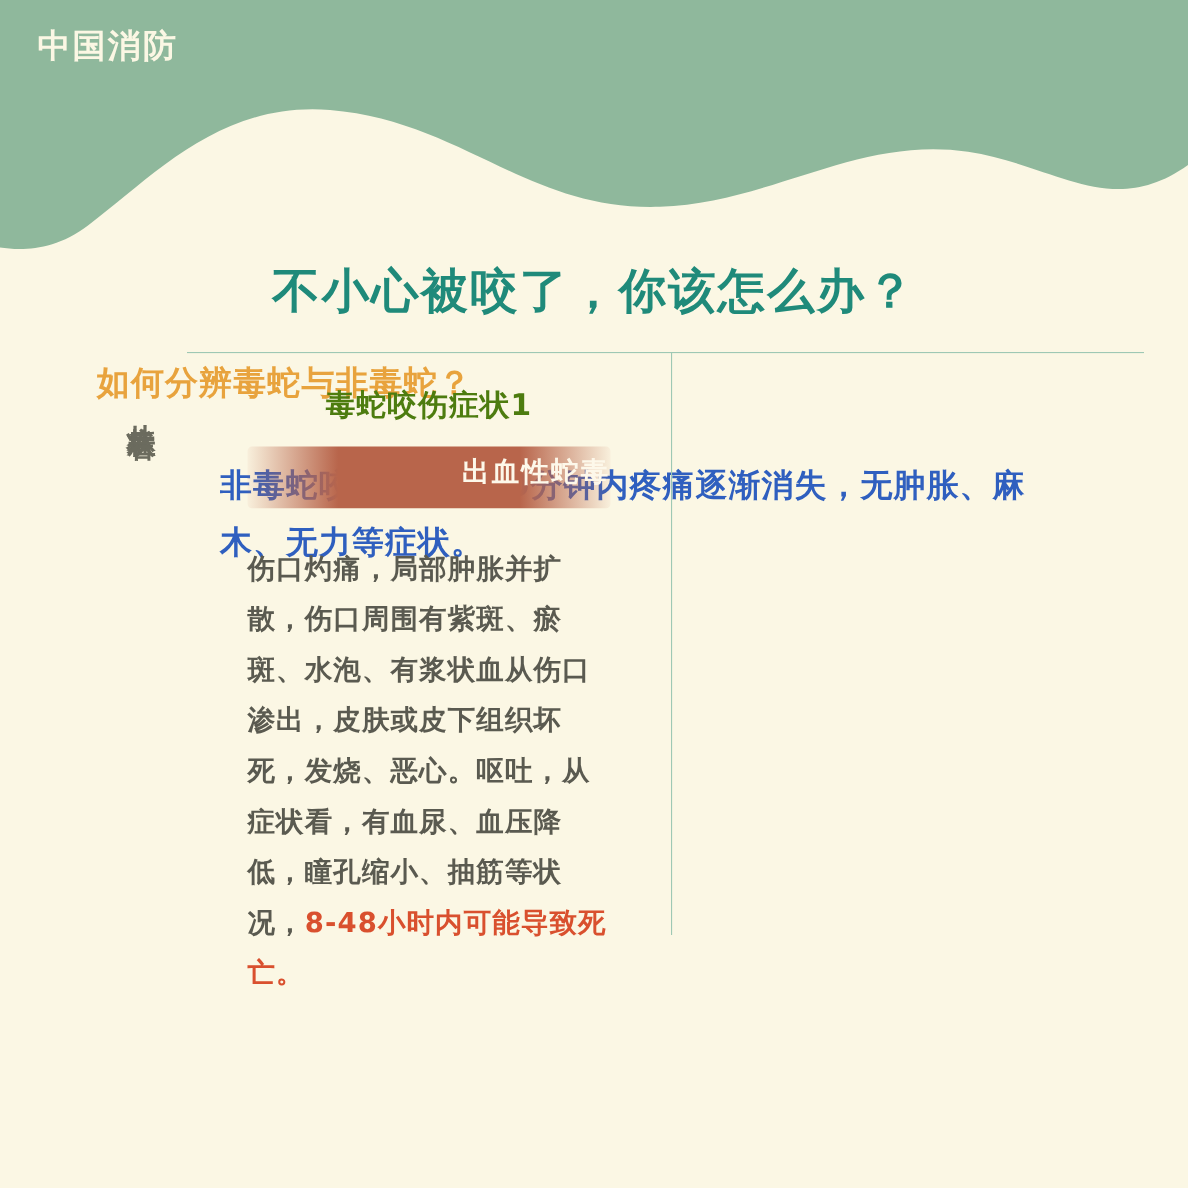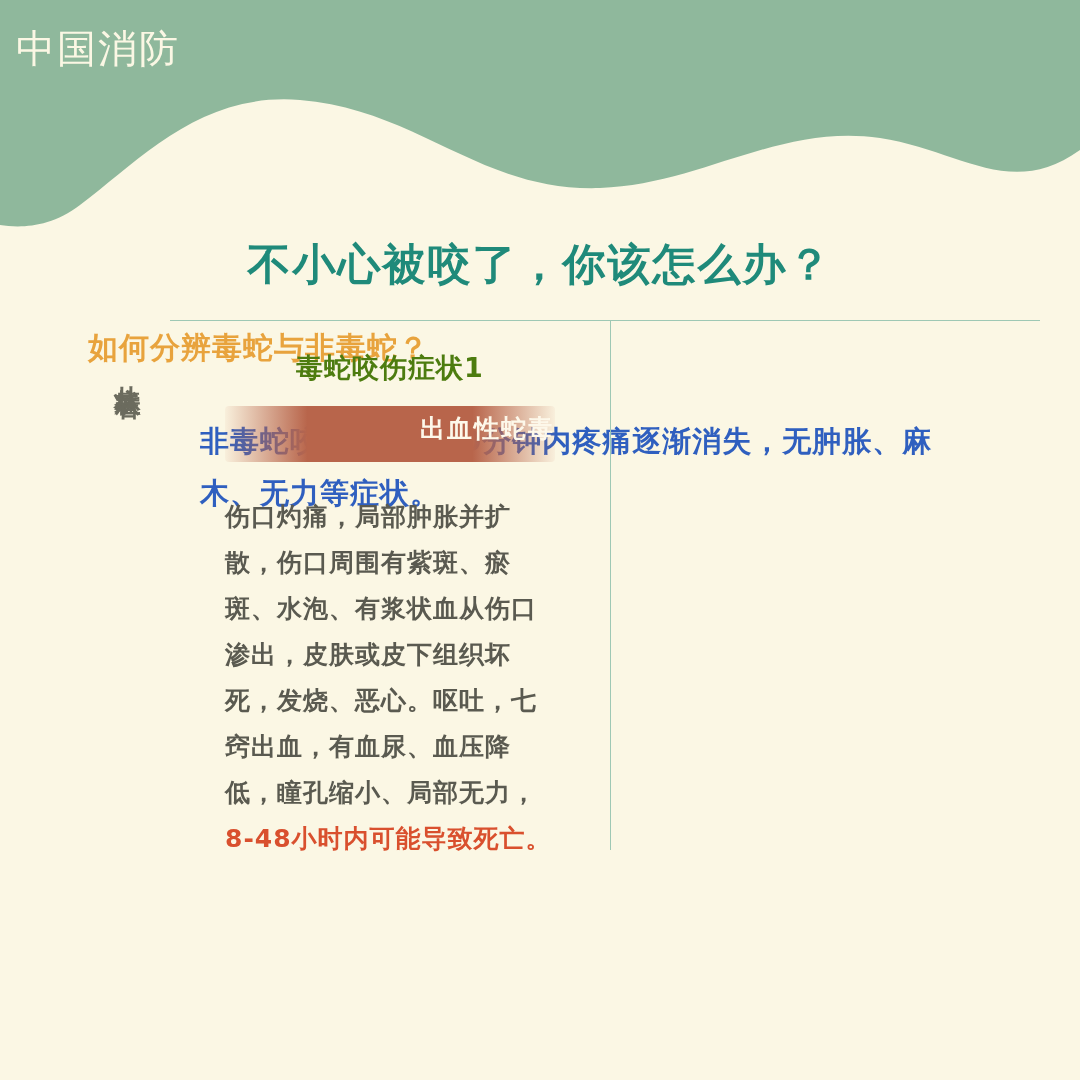--- a/index.html
+++ b/index.html
@@ -24,23 +24,23 @@
     height: 230px;
     overflow: hidden;
   }
   .top-band svg {
     display: block;
   }
 
   .brand {
     position: absolute;
     top: 22px;
-    left: 16px;
-    font-size: 39px;
-    font-weight: normal;
+    left: 34px;
+    font-size: 30px;
+    font-weight: bold;
     letter-spacing: 2px;
     color: #fbf7e4;
     font-family: "DejaVu Sans", "Liberation Sans", sans-serif;
     z-index: 5;
   }
 
   
   .content {
     position: absolute;
     top: 218px;
@@ -182,18 +182,18 @@
 <div class="vline"></div>
 
 <div class="side-label">从症状看</div>
 
 <div class="columns">
 
   <div class="col">
     <div class="col-title">毒蛇咬伤症状1</div>
     <div class="col-banner">出血性蛇毒</div>
     <div class="col-body">
-      <span>伤口灼痛，局部肿胀并扩散，伤口周围有紫斑、瘀斑、水泡、有浆状血从伤口渗出，皮肤或皮下组织坏死，发烧、恶心。呕吐，七窍出血，有血尿、血压降低，瞳孔缩小、局部无力，</span><span class="warn">8-48小时内可能导致死亡。</span>
+      <span>伤口灼痛，局部肿胀并扩散，伤口周围有紫斑、瘀斑、水泡、有浆状血从伤口渗出，皮肤或皮下组织坏死，发烧、恶心。呕吐，从症状看，有血尿、血压降低，瞳孔缩小、抽筋等状况，</span><span class="warn">8-48小时内可能导致死亡。</span>
     </div>
   </div>
 
 
 </div>
 
 </body></html>

